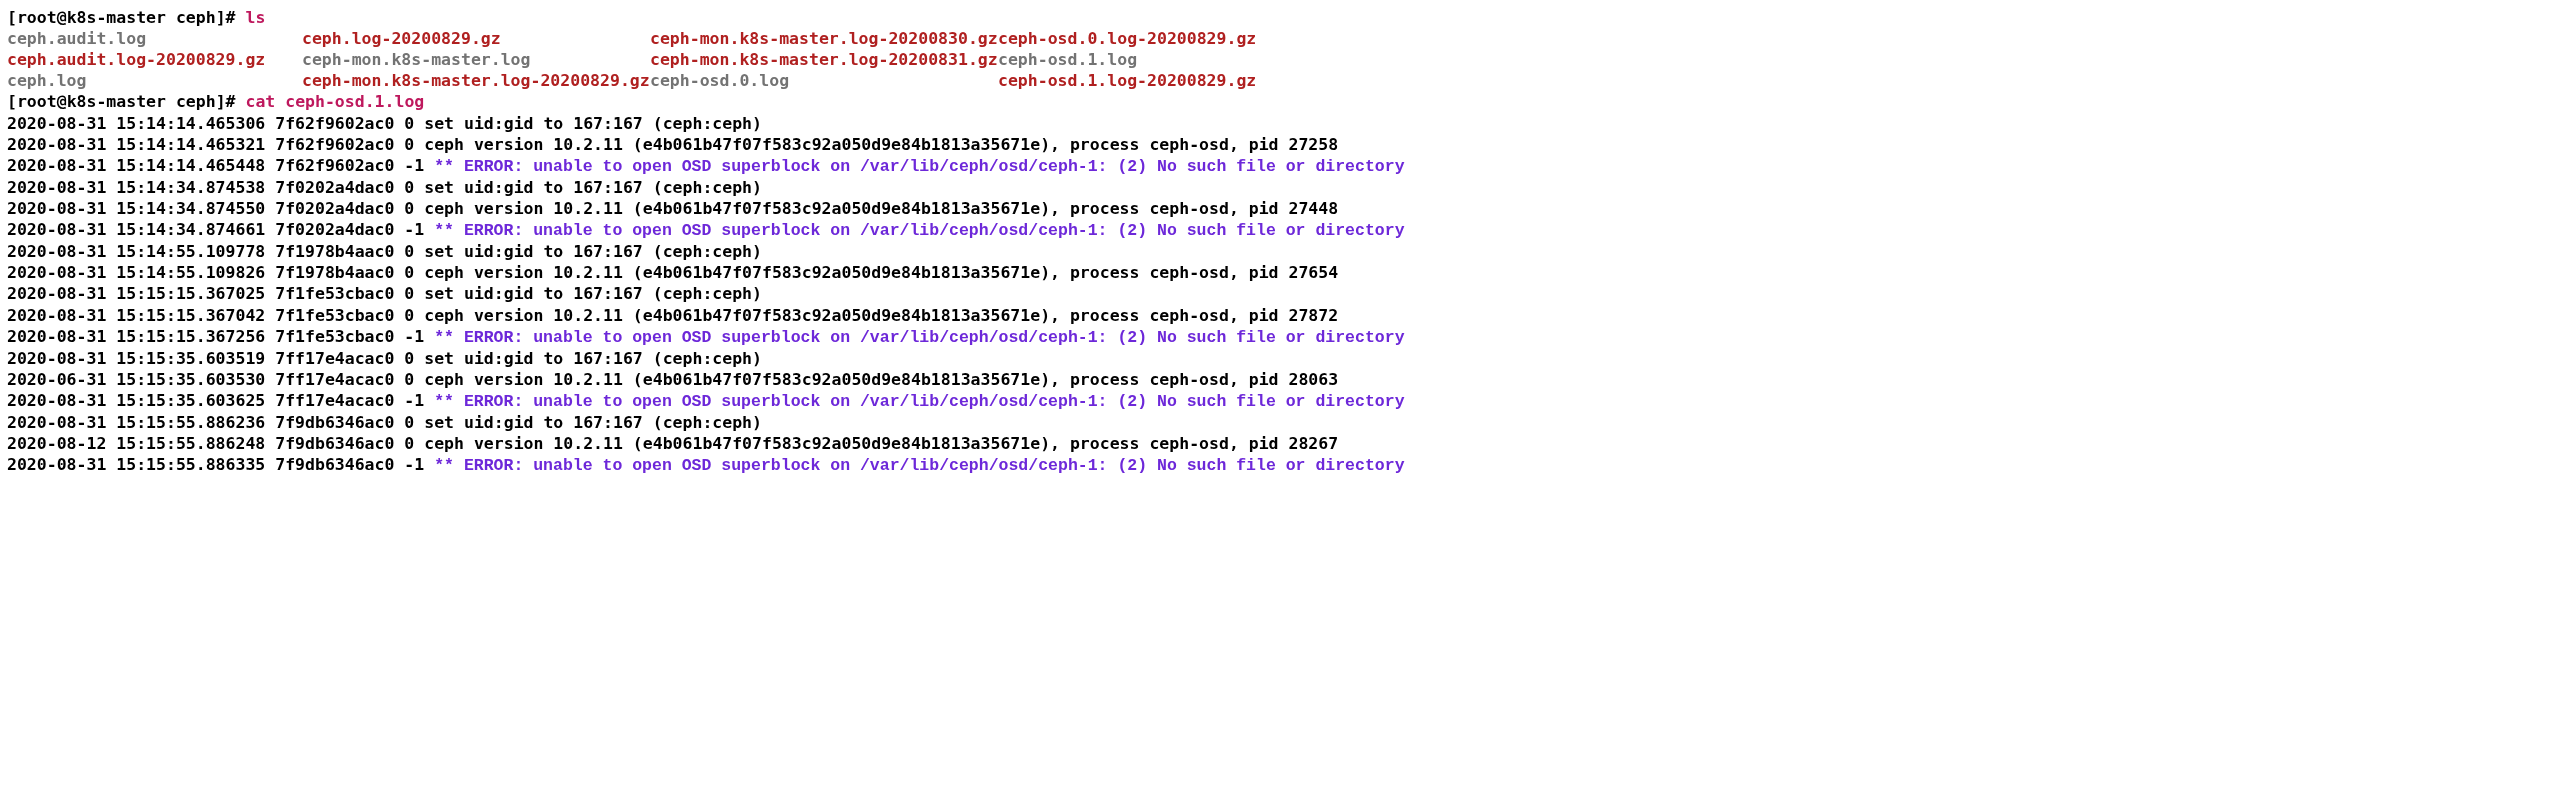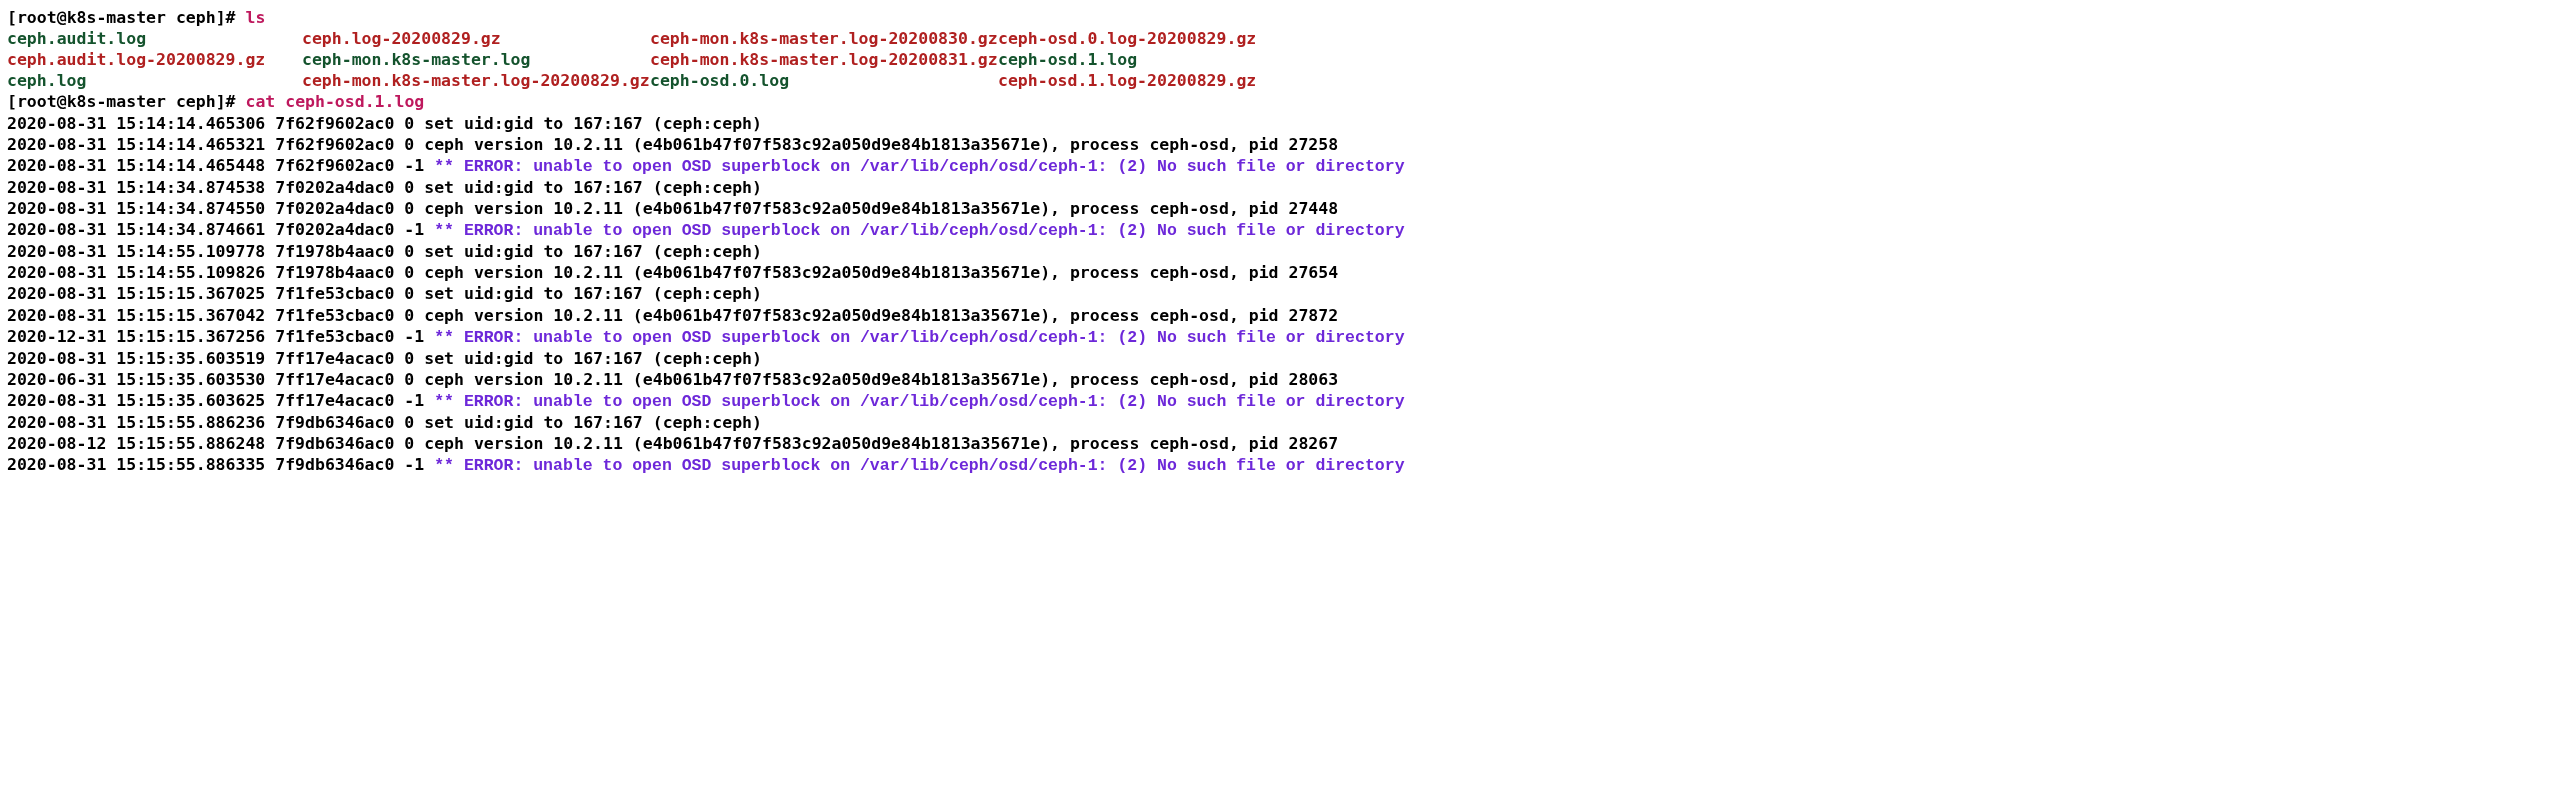--- a/index.html
+++ b/index.html
@@ -21,21 +21,21 @@
     .ls-table {
       display: block;
     }
     .ls-row {
       display: flex;
     }
     .ls-col1 { width: 261px; flex-shrink: 0; }
     .ls-col2 { width: 348px; flex-shrink: 0; margin-left: 34px; }
     .ls-col3 { width: 348px; flex-shrink: 0; }
     .ls-col4 { flex-shrink: 0; text-align: center; }
-    .file-plain { color: #14532d; }
+    .file-plain { color: #737373; }
     .file-red { color: #b02020; font-weight: bold; }
     .err { color: #6d28d9; font-weight: bold; font-family: Liberation Mono, monospace; }
   </style>
 </head>
 <body>
 
 <div>
 
   <div class="line">
     <span>[</span><span>root</span><span>@</span><span>k8s-master</span><span> </span><span>ceph</span><span>]</span><span>#</span><span> </span><span class="cmd">ls</span>
@@ -70,21 +70,21 @@
       <div class="line"><span>2020-08-31 15:14:14.465306 </span><span>7f62f9602ac0 </span><span> 0 </span><span>set uid:gid to 167:167 (ceph:ceph)</span></div>
       <div class="line"><span>2020-08-31 15:14:14.465321 </span><span>7f62f9602ac0 </span><span> 0 </span><span>ceph version 10.2.11 (e4b061b47f07f583c92a050d9e84b1813a35671e), process ceph-osd, pid 27258</span></div>
       <div class="line"><span>2020-08-31 15:14:14.465448 </span><span>7f62f9602ac0 </span><span>-1 </span><span> </span><span class="err">** ERROR: unable to open OSD superblock on /var/lib/ceph/osd/ceph-1: (2) No such file or directory</span></div>
       <div class="line"><span>2020-08-31 15:14:34.874538 </span><span>7f0202a4dac0 </span><span> 0 </span><span>set uid:gid to 167:167 (ceph:ceph)</span></div>
       <div class="line"><span>2020-08-31 15:14:34.874550 </span><span>7f0202a4dac0 </span><span> 0 </span><span>ceph version 10.2.11 (e4b061b47f07f583c92a050d9e84b1813a35671e), process ceph-osd, pid 27448</span></div>
       <div class="line"><span>2020-08-31 15:14:34.874661 </span><span>7f0202a4dac0 </span><span>-1 </span><span> </span><span class="err">** ERROR: unable to open OSD superblock on /var/lib/ceph/osd/ceph-1: (2) No such file or directory</span></div>
       <div class="line"><span>2020-08-31 15:14:55.109778 </span><span>7f1978b4aac0 </span><span> 0 </span><span>set uid:gid to 167:167 (ceph:ceph)</span></div>
       <div class="line"><span>2020-08-31 15:14:55.109826 </span><span>7f1978b4aac0 </span><span> 0 </span><span>ceph version 10.2.11 (e4b061b47f07f583c92a050d9e84b1813a35671e), process ceph-osd, pid 27654</span></div>
       <div class="line"><span>2020-08-31 15:15:15.367025 </span><span>7f1fe53cbac0 </span><span> 0 </span><span>set uid:gid to 167:167 (ceph:ceph)</span></div>
       <div class="line"><span>2020-08-31 15:15:15.367042 </span><span>7f1fe53cbac0 </span><span> 0 </span><span>ceph version 10.2.11 (e4b061b47f07f583c92a050d9e84b1813a35671e), process ceph-osd, pid 27872</span></div>
-      <div class="line"><span>2020-12-31 15:15:15.367256 </span><span>7f1fe53cbac0 </span><span>-1 </span><span> </span><span class="err">** ERROR: unable to open OSD superblock on /var/lib/ceph/osd/ceph-1: (2) No such file or directory</span></div>
+      <div class="line"><span>2020-08-31 15:15:15.367256 </span><span>7f1fe53cbac0 </span><span>-1 </span><span> </span><span class="err">** ERROR: unable to open OSD superblock on /var/lib/ceph/osd/ceph-1: (2) No such file or directory</span></div>
       <div class="line"><span>2020-08-31 15:15:35.603519 </span><span>7ff17e4acac0 </span><span> 0 </span><span>set uid:gid to 167:167 (ceph:ceph)</span></div>
       <div class="line"><span>2020-06-31 15:15:35.603530 </span><span>7ff17e4acac0 </span><span> 0 </span><span>ceph version 10.2.11 (e4b061b47f07f583c92a050d9e84b1813a35671e), process ceph-osd, pid 28063</span></div>
       <div class="line"><span>2020-08-31 15:15:35.603625 </span><span>7ff17e4acac0 </span><span>-1 </span><span> </span><span class="err">** ERROR: unable to open OSD superblock on /var/lib/ceph/osd/ceph-1: (2) No such file or directory</span></div>
       <div class="line"><span>2020-08-31 15:15:55.886236 </span><span>7f9db6346ac0 </span><span> 0 </span><span>set uid:gid to 167:167 (ceph:ceph)</span></div>
       <div class="line"><span>2020-08-12 15:15:55.886248 </span><span>7f9db6346ac0 </span><span> 0 </span><span>ceph version 10.2.11 (e4b061b47f07f583c92a050d9e84b1813a35671e), process ceph-osd, pid 28267</span></div>
       <div class="line"><span>2020-08-31 15:15:55.886335 </span><span>7f9db6346ac0 </span><span>-1 </span><span> </span><span class="err">** ERROR: unable to open OSD superblock on /var/lib/ceph/osd/ceph-1: (2) No such file or directory</span></div>
     </div>
 
 </div>
 

